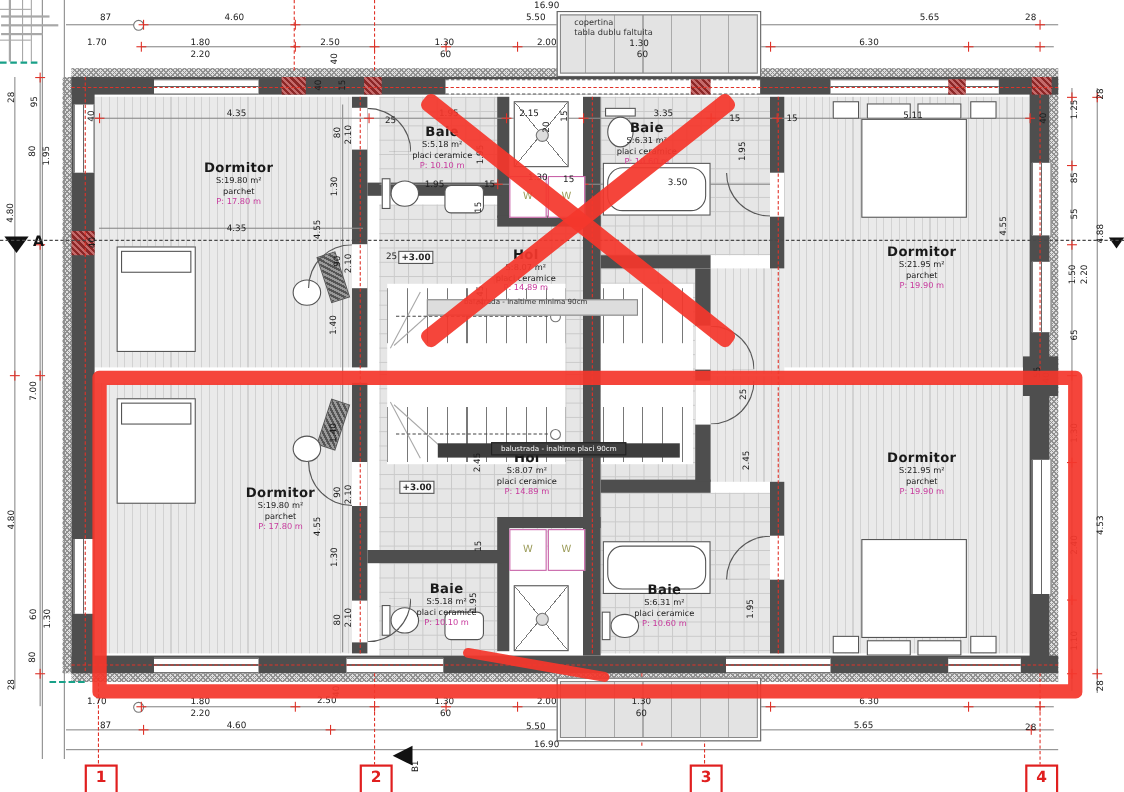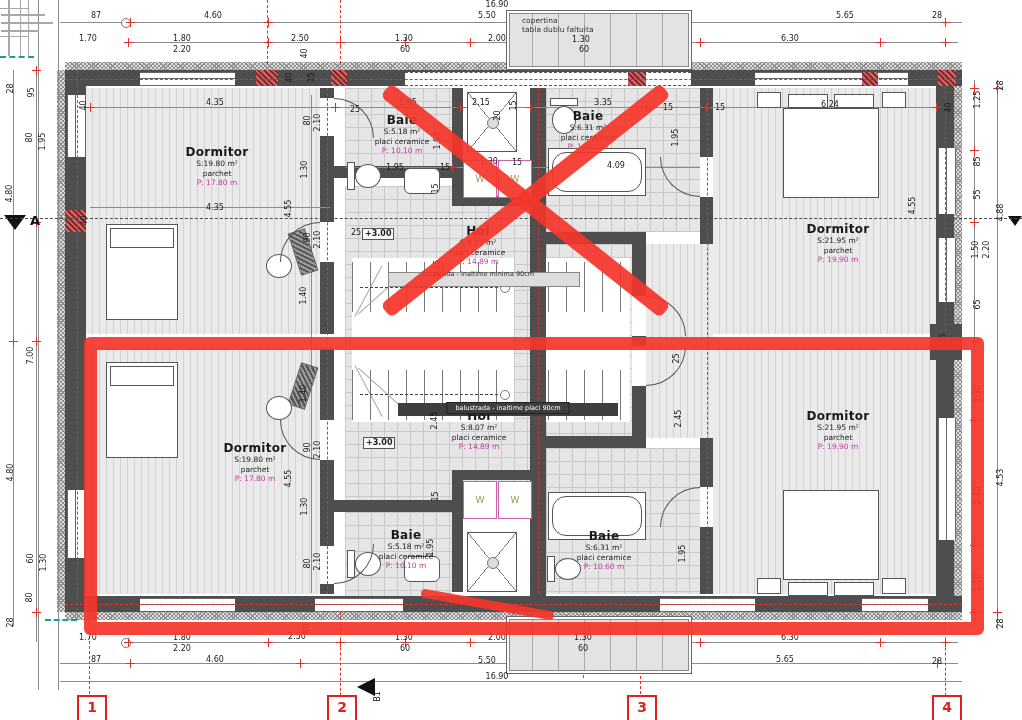--- a/index.html
+++ b/index.html
@@ -341,41 +341,41 @@
       <div class="dim" style="left:405px;top:45px;">60</div>
       <div class="dim" style="left:584px;top:45px;">60</div>
       <div class="dim" style="left:215px;top:98px;">4.35</div>
       <div class="dim" style="left:355px;top:105px;">25</div>
       <div class="dim" style="left:408px;top:98px;">1.95</div>
       <div class="dim" style="left:481px;top:98px;">2.15</div>
       <div class="dim rot" style="left:513px;top:101px;">15</div>
       <div class="dim" style="left:603px;top:98px;">3.35</div>
       <div class="dim" style="left:668px;top:103px;">15</div>
       <div class="dim" style="left:720px;top:103px;">15</div>
-      <div class="dim" style="left:830px;top:100px;">6.24</div>
+      <div class="dim" style="left:830px;top:100px;">5.11</div>
       <div class="dim rot" style="left:83px;top:101px;">40</div>
       <div class="dim rot" style="left:948px;top:103px;">40</div>
       <div class="dim rot" style="left:304px;top:49px;">40</div>
       <div class="dim rot" style="left:289px;top:73px;">40</div>
       <div class="dim rot" style="left:311px;top:73px;">15</div>
       <div class="dim rot" style="left:497px;top:111px;">20</div>
       <div class="dim rot" style="left:307px;top:116px;">80</div>
       <div class="dim rot" style="left:317px;top:118px;">2.10</div>
       <div class="dim rot" style="left:304px;top:165px;">1.30</div>
       <div class="dim rot" style="left:288px;top:204px;">4.55</div>
       <div class="dim rot" style="left:307px;top:233px;">90</div>
       <div class="dim rot" style="left:317px;top:235px;">2.10</div>
       <div class="dim" style="left:356px;top:228px;">25</div>
       <div class="dim" style="left:215px;top:203px;">4.35</div>
       <div class="dim rot" style="left:84px;top:216px;">40</div>
       <div class="dim" style="left:395px;top:163px;">1.95</div>
       <div class="dim" style="left:445px;top:163px;">15</div>
       <div class="dim" style="left:489px;top:157px;">1.30</div>
       <div class="dim" style="left:517px;top:158px;">15</div>
-      <div class="dim" style="left:616px;top:161px;">4.09</div>
+      <div class="dim" style="left:616px;top:161px;">3.50</div>
       <div class="dim rot" style="left:675px;top:133px;">1.95</div>
       <div class="dim rot" style="left:437px;top:136px;">1.95</div>
       <div class="dim rot" style="left:437px;top:264px;">2.45</div>
       <div class="dim rot" style="left:912px;top:201px;">4.55</div>
       <div class="dim rot" style="left:435px;top:184px;">15</div>
       <div class="dim rot" style="left:434px;top:416px;">2.45</div>
       <div class="dim rot" style="left:678px;top:414px;">2.45</div>
       <div class="dim rot" style="left:676px;top:354px;">25</div>
       <div class="dim rot" style="left:303px;top:291px;">1.40</div>
       <div class="dim rot" style="left:303px;top:389px;">1.40</div>

